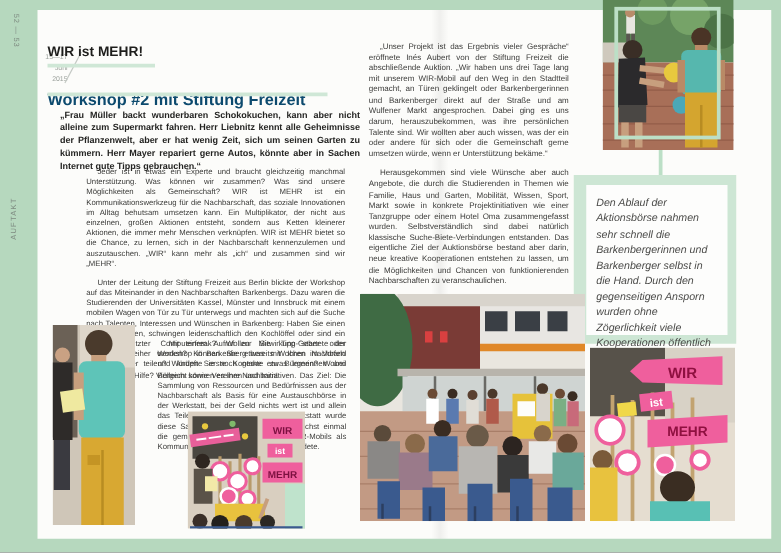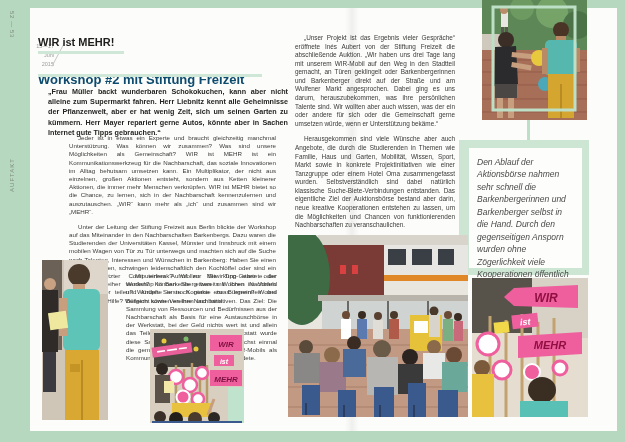--- a/index.html
+++ b/index.html
@@ -53,21 +53,21 @@
   .lp-para3 {
     position:absolute; left:126px; top:272px; width:151px;
     font-size:6.2px; line-height:1.32; text-align:justify; color:#3a3a38;
   }
   .rp-col {
     position:absolute; left:295px; top:34px; width:160px;
     font-size:6.4px; line-height:1.34; text-align:justify; color:#3a3a38;
   }
   .rp-col p + p { margin-top:7px; }
   
-  .photo { position:absolute; overflow:hidden;font-style:italic; }
+  .photo { position:absolute; overflow:hidden; }
   .photo svg { display:block; }
   .photo-legs    { left:42px;  top:260px; width:66px;  height:160px; }
   .photo-wirmobil{ left:150px; top:329px; width:94px;  height:94px; }
   .photo-crowd   { left:288px; top:235px; width:180px; height:182px; }
   .photo-topright{ left:482px; top:0;     width:105px; height:120px; }
   .photo-signs   { left:472px; top:278px; width:116px; height:139px; }
   .quote-connector {
     position:absolute; left:527px; top:119px; width:3px; height:22px; background:#bcdfc6;
   }
   .quote-panel {

